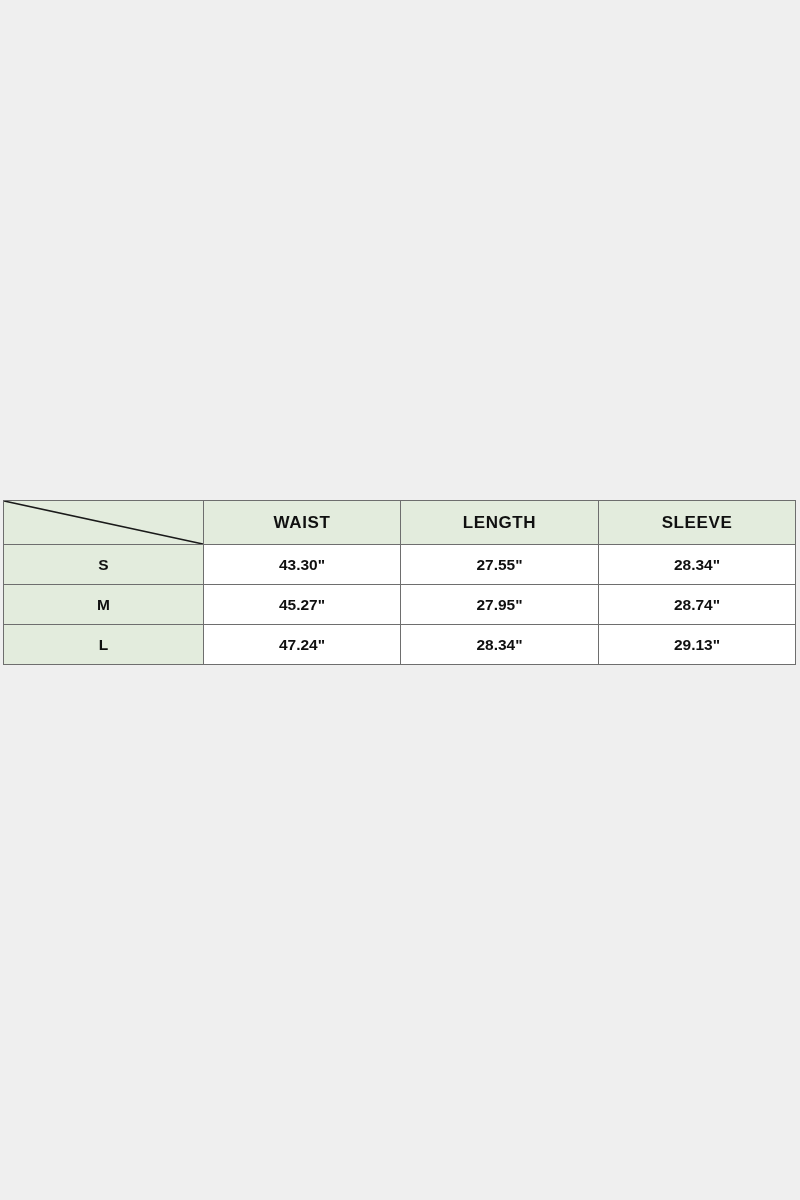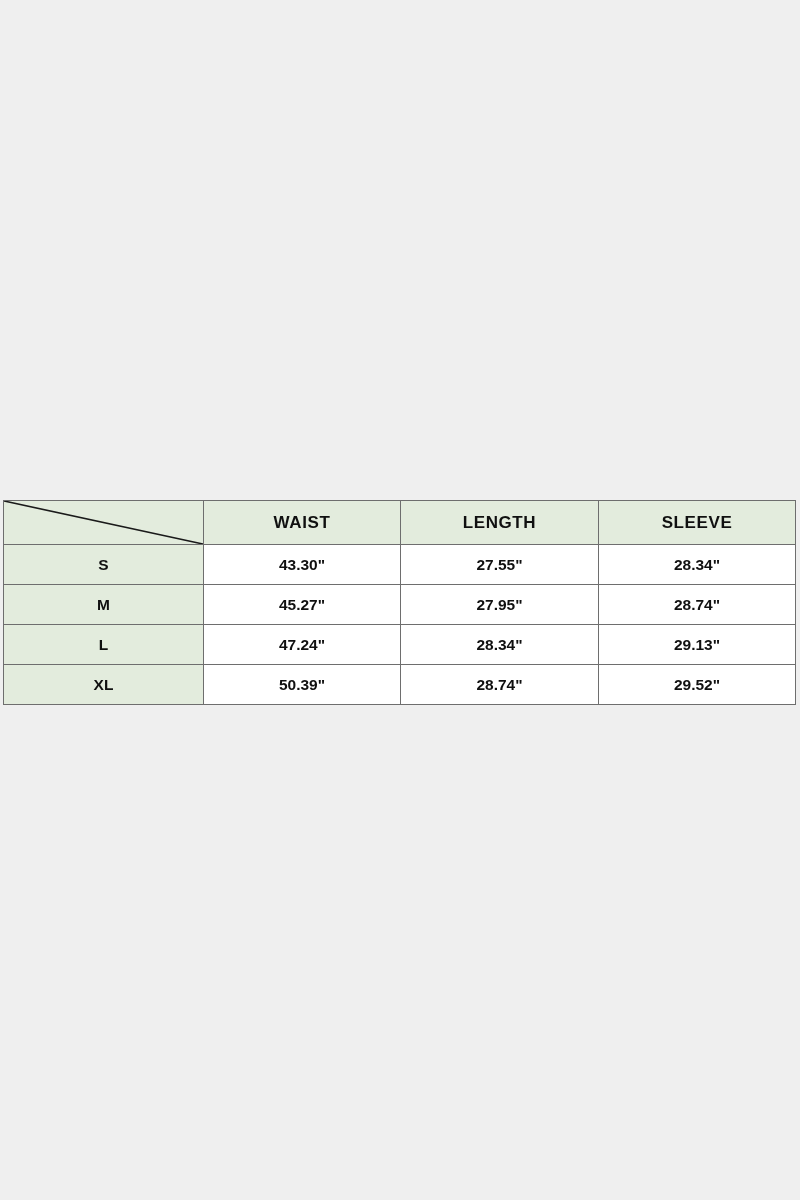--- a/index.html
+++ b/index.html
@@ -124,21 +124,15 @@
         <td>45.27"</td>
         <td>27.95"</td>
         <td>28.74"</td>
       </tr>
       <tr>
         <td class="size-label">L</td>
         <td>47.24"</td>
         <td>28.34"</td>
         <td>29.13"</td>
       </tr>
-      <tr>
-        <td class="size-label">XL</td>
-        <td>50.39"</td>
-        <td>28.74"</td>
-        <td>29.52"</td>
-      </tr>
     </tbody>
   </table>
 </div>
 
 </body></html>

